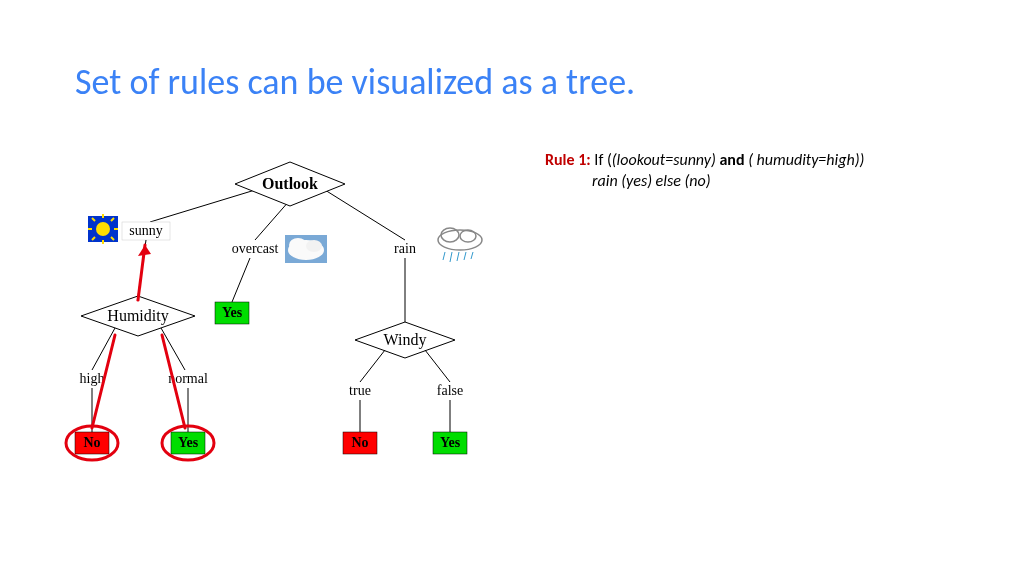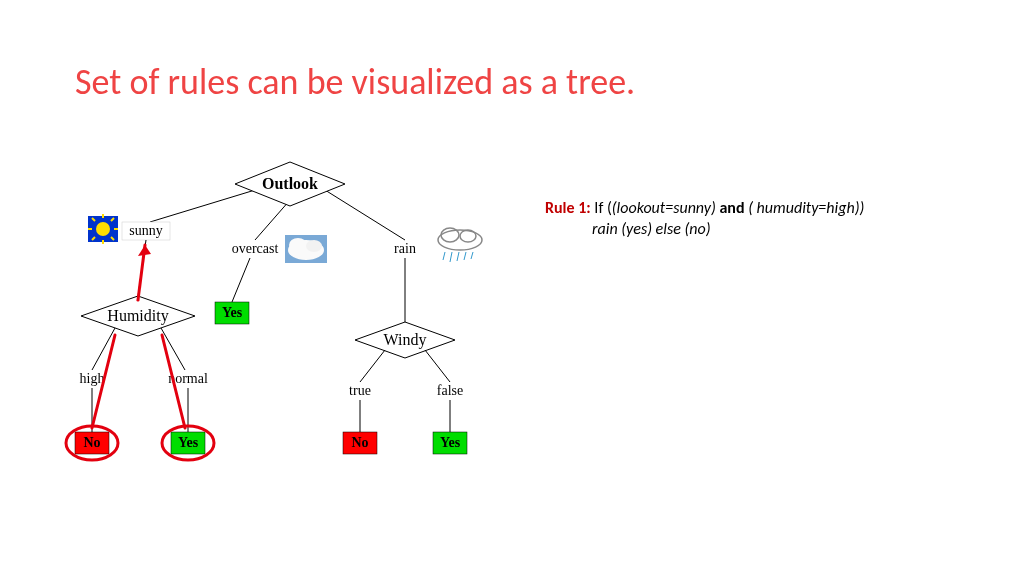--- a/index.html
+++ b/index.html
@@ -9,31 +9,30 @@
     height: 576px;
     background: #fff;
     font-family: Calibri, Arial, sans-serif;
     overflow: hidden;
   }
   .title {
     position: absolute;
     left: 75px;
     top: 60px;
     font-size: 36px;
-    color: #ef4444;
+    color: #3b82f6;
     font-weight: 400;
   }
   .rule {
     position: absolute;
     left: 545px;
     top: 150px;
     font-size: 16px;
     line-height: 1.3;
     font-family: Calibri, Arial, sans-serif;
-    margin-top: 48px;
   }
   .rule .r1 { color: #c00000; font-weight: bold; }
   .rule .plain { color: #000; }
   .rule .ital { font-style: italic; }
   .rule .bold { font-weight: bold; }
   svg {
     position: absolute;
     left: 60px;
     top: 150px;
   }

